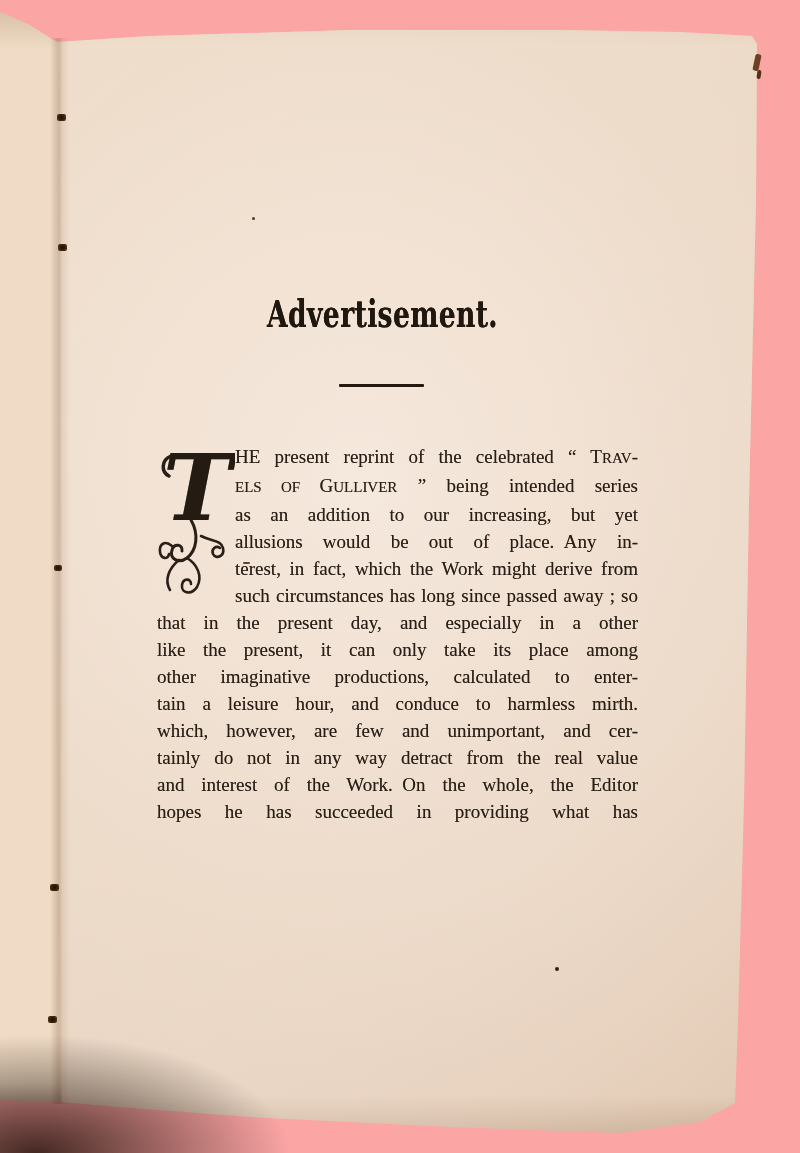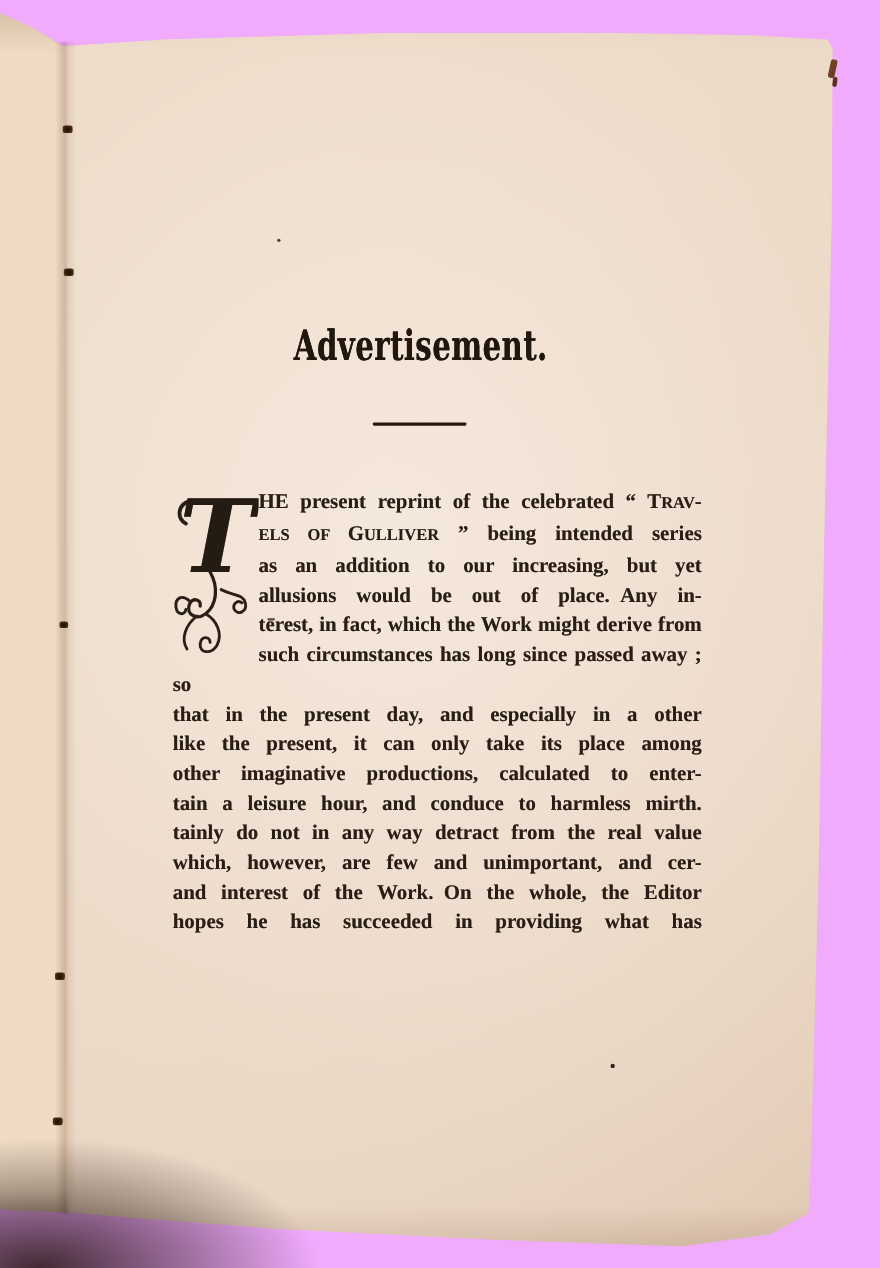--- a/index.html
+++ b/index.html
@@ -1,18 +1,18 @@
 <!DOCTYPE html>
 <html><head>
 <meta charset="utf-8">
 <style>
   html,body { margin:0; padding:0; background:#070403; }
   .scene {
     position:relative; width:800px; height:1153px;
-    background:#f0abfc; overflow:hidden;
+    background:#fca5a5; overflow:hidden;
     font-family:"Liberation Serif", serif;
   }
   
   .left-page {
     position:absolute; inset:0;
     clip-path:polygon(0 12px, 28px 24px, 57px 42px, 60px 700px, 62px 1102px, 20px 1101px, 0 1099px);
     background-image:
       linear-gradient(180deg, rgba(120,80,40,0.25) 0, rgba(120,80,40,0) 50px),
       linear-gradient(0deg, rgba(50,25,8,0.60) 0, rgba(50,25,8,0) 70px),
       linear-gradient(90deg, #f0dcc6 0%, #eed8c1 40%, #e4c8ab 70%, #d4b18e 92%, #caa580 100%);
@@ -58,21 +58,21 @@
   }
   .rule {
     position:absolute; left:339px; top:384px; width:85px; height:3px;
     background:#241a10; border-radius:1px;
   }
   .body-block {
     position:absolute; left:157px; top:443px; width:481px;
     font-size:19px; line-height:27px; color:#281e15;
     text-shadow:0 0 0.4px rgba(40,30,20,0.55);
   }
-  .text-line { text-align:justify; text-align-last:justify;font-weight:bold; }
+  .text-line { text-align:justify; text-align-last:justify; }
   .sc { font-size:15px; }
   .dropcap { float:left; width:78px; height:160px; margin-top:3px; }
   .dropcap svg { display:block; }
   
   .hole {
     position:absolute; width:9px; height:7px; border-radius:2px;
     background:radial-gradient(circle at 50% 50%, #1a0e04 0%, #3c2410 55%, #6b4423 100%);
   }
   .hole.h1 { left:57px; top:114px; }
   .hole.h2 { left:58px; top:244px; }
@@ -115,22 +115,22 @@
           <div class="text-line"><span>HE present reprint of the celebrated “ T</span><span class="sc">RAV</span><span>-</span></div>
           <div class="text-line"><span class="sc">ELS OF </span><span>G</span><span class="sc">ULLIVER</span><span> ” being intended series</span></div>
           <div class="text-line"><span>as an addition to our increasing, but yet</span></div>
           <div class="text-line"><span>allusions would be out of place. Any in-</span></div>
           <div class="text-line"><span>terest, in fact, which the Work might derive from</span></div>
           <div class="text-line"><span>such circumstances has long since passed away ; so</span></div>
           <div class="text-line"><span>that in the present day, and especially in a other</span></div>
           <div class="text-line"><span>like the present, it can only take its place among</span></div>
           <div class="text-line"><span>other imaginative productions, calculated to enter-</span></div>
           <div class="text-line"><span>tain a leisure hour, and conduce to harmless mirth.</span></div>
+          <div class="text-line"><span>which, however, are few and unimportant, and cer-</span></div>
           <div class="text-line"><span>tainly do not in any way detract from the real value</span></div>
-          <div class="text-line"><span>which, however, are few and unimportant, and cer-</span></div>
           <div class="text-line"><span>and interest of the Work. On the whole, the Editor</span></div>
           <div class="text-line"><span>hopes he has succeeded in providing what has</span></div>
         </div>
     </div>
 
   </div>
 
   <div class="crease"></div>
 
   <div class="hole h1"></div>

